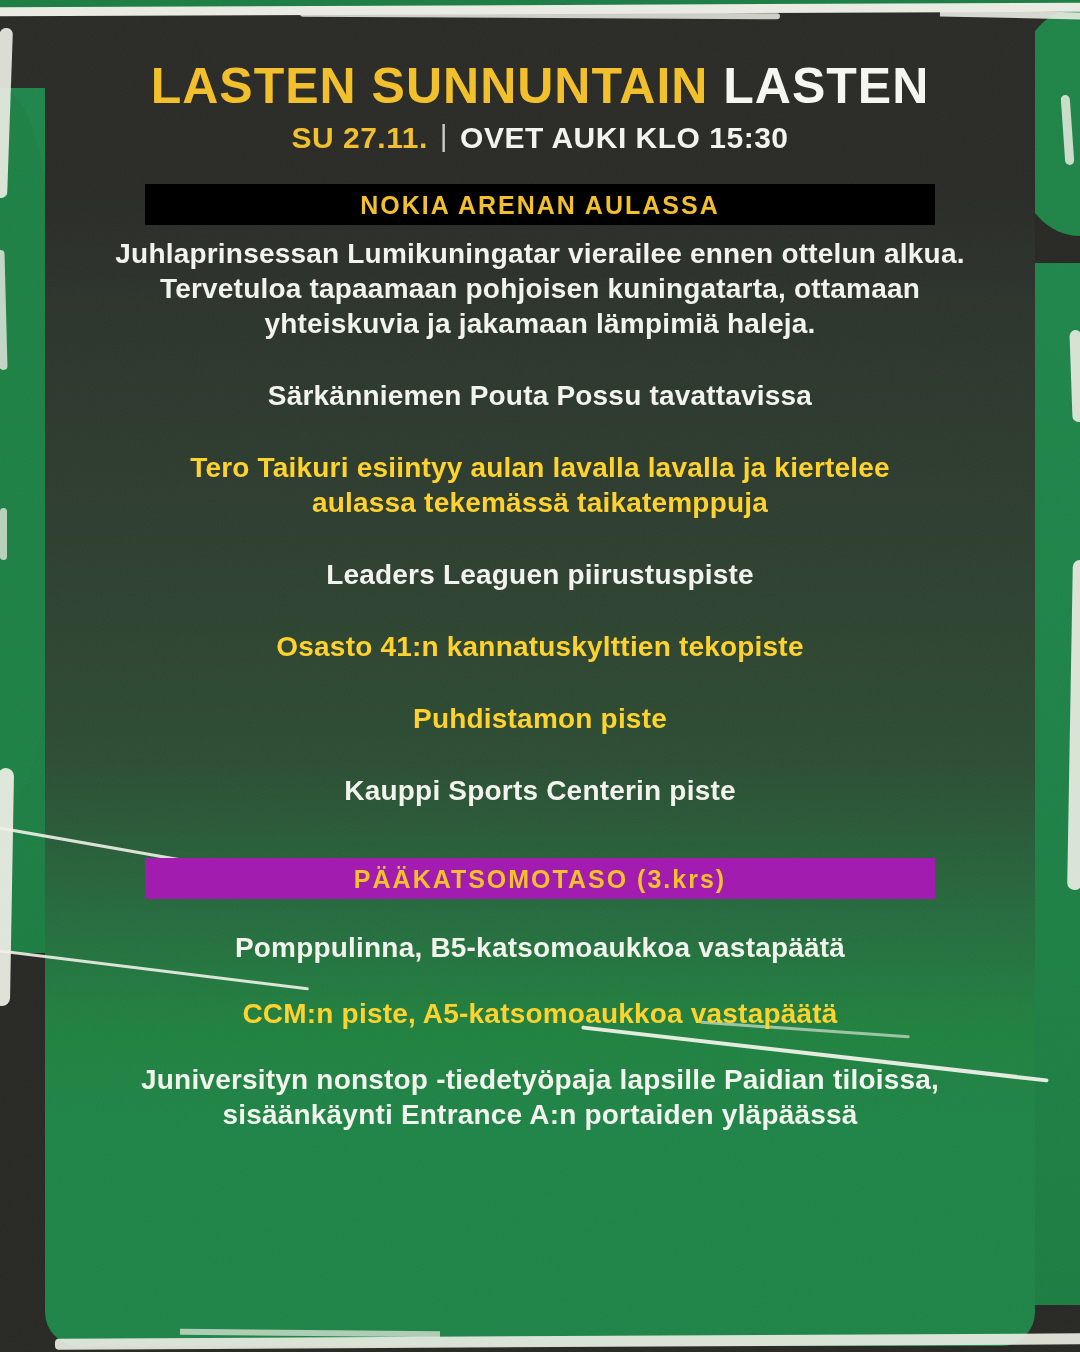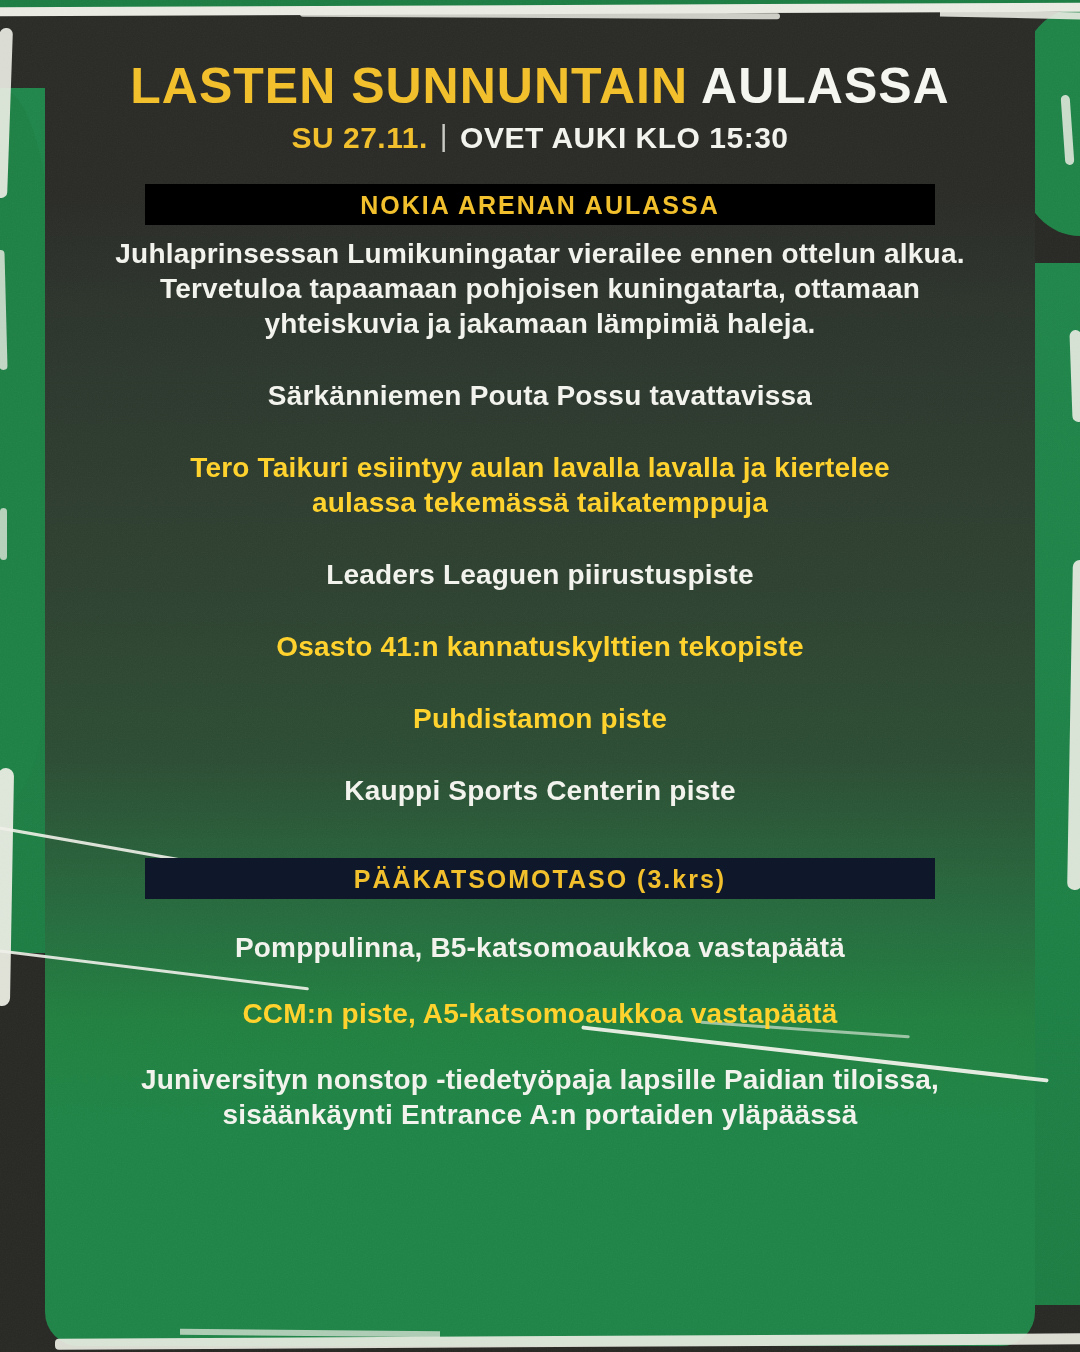--- a/index.html
+++ b/index.html
@@ -73,21 +73,21 @@
   }
   .title .hl{color:#f2c02c;text-align:right;}
   .subtitle{margin-top:9px;font-size:30px;font-weight:800;color:#f3f3ee;letter-spacing:.5px;}
   .subtitle .date{color:#f2c02c;text-align:center;}
   .subtitle .div{color:#c8c9c2;font-weight:400;margin:0 12px;position:relative;top:-2px;}
   .banner{
     margin:29px auto 0;width:790px;height:41px;line-height:42px;
     font-size:25px;font-weight:800;letter-spacing:2px;color:#f2c02c;
   }
   .banner-green{background:#000000;}
-  .banner-black{background:#0f172a;margin-top:50px;}
+  .banner-black{background:#a21caf;margin-top:50px;}
   .item{margin:37px auto 0;font-size:28px;line-height:1.25;font-weight:700;letter-spacing:.2px;}
   .item.white{color:#f3f3ee;}
   .item.yellow{color:#ffd22e;}
   .para{margin-top:11px;max-width:880px;}
   .w820{max-width:820px;}
   .w780{max-width:780px;}
   .w840{max-width:840px;}
   .sect2-item{margin-top:31px;}
 </style>
 </head>
@@ -118,21 +118,21 @@
   <div class="scratch scratch1"></div>
   <div class="scratch scratch2"></div>
   <div class="scratch scratch3"></div>
   <div class="scratch scratch4"></div>
   <div class="tear tear-bottom"></div>
   <div class="tear tear-bottom2"></div>
 
   <div class="content">
 
     <h1 class="title"><span class="hl">LASTEN SUNNUNTAIN</span>
-      <span>AULASSA</span></h1>
+      <span>LASTEN</span></h1>
 
     <div class="subtitle"><span class="date">SU 27.11.</span><span class="div">|</span><span class="doors">OVET AUKI KLO 15:30</span></div>
 
     <div class="banner banner-green">NOKIA ARENAN AULASSA</div>
 
     <p class="item white para">Juhlaprinsessan Lumikuningatar vierailee ennen ottelun alkua. Tervetuloa tapaamaan pohjoisen kuningatarta, ottamaan yhteiskuvia ja jakamaan lämpimiä haleja.</p>
     <p class="item white w820">Särkänniemen Pouta Possu tavattavissa</p>
     <p class="item yellow w780">Tero Taikuri esiintyy aulan lavalla lavalla ja kiertelee aulassa tekemässä taikatemppuja</p>
     <p class="item white w820">Leaders Leaguen piirustuspiste</p>
     <p class="item yellow w820">Osasto 41:n kannatuskylttien tekopiste</p>

